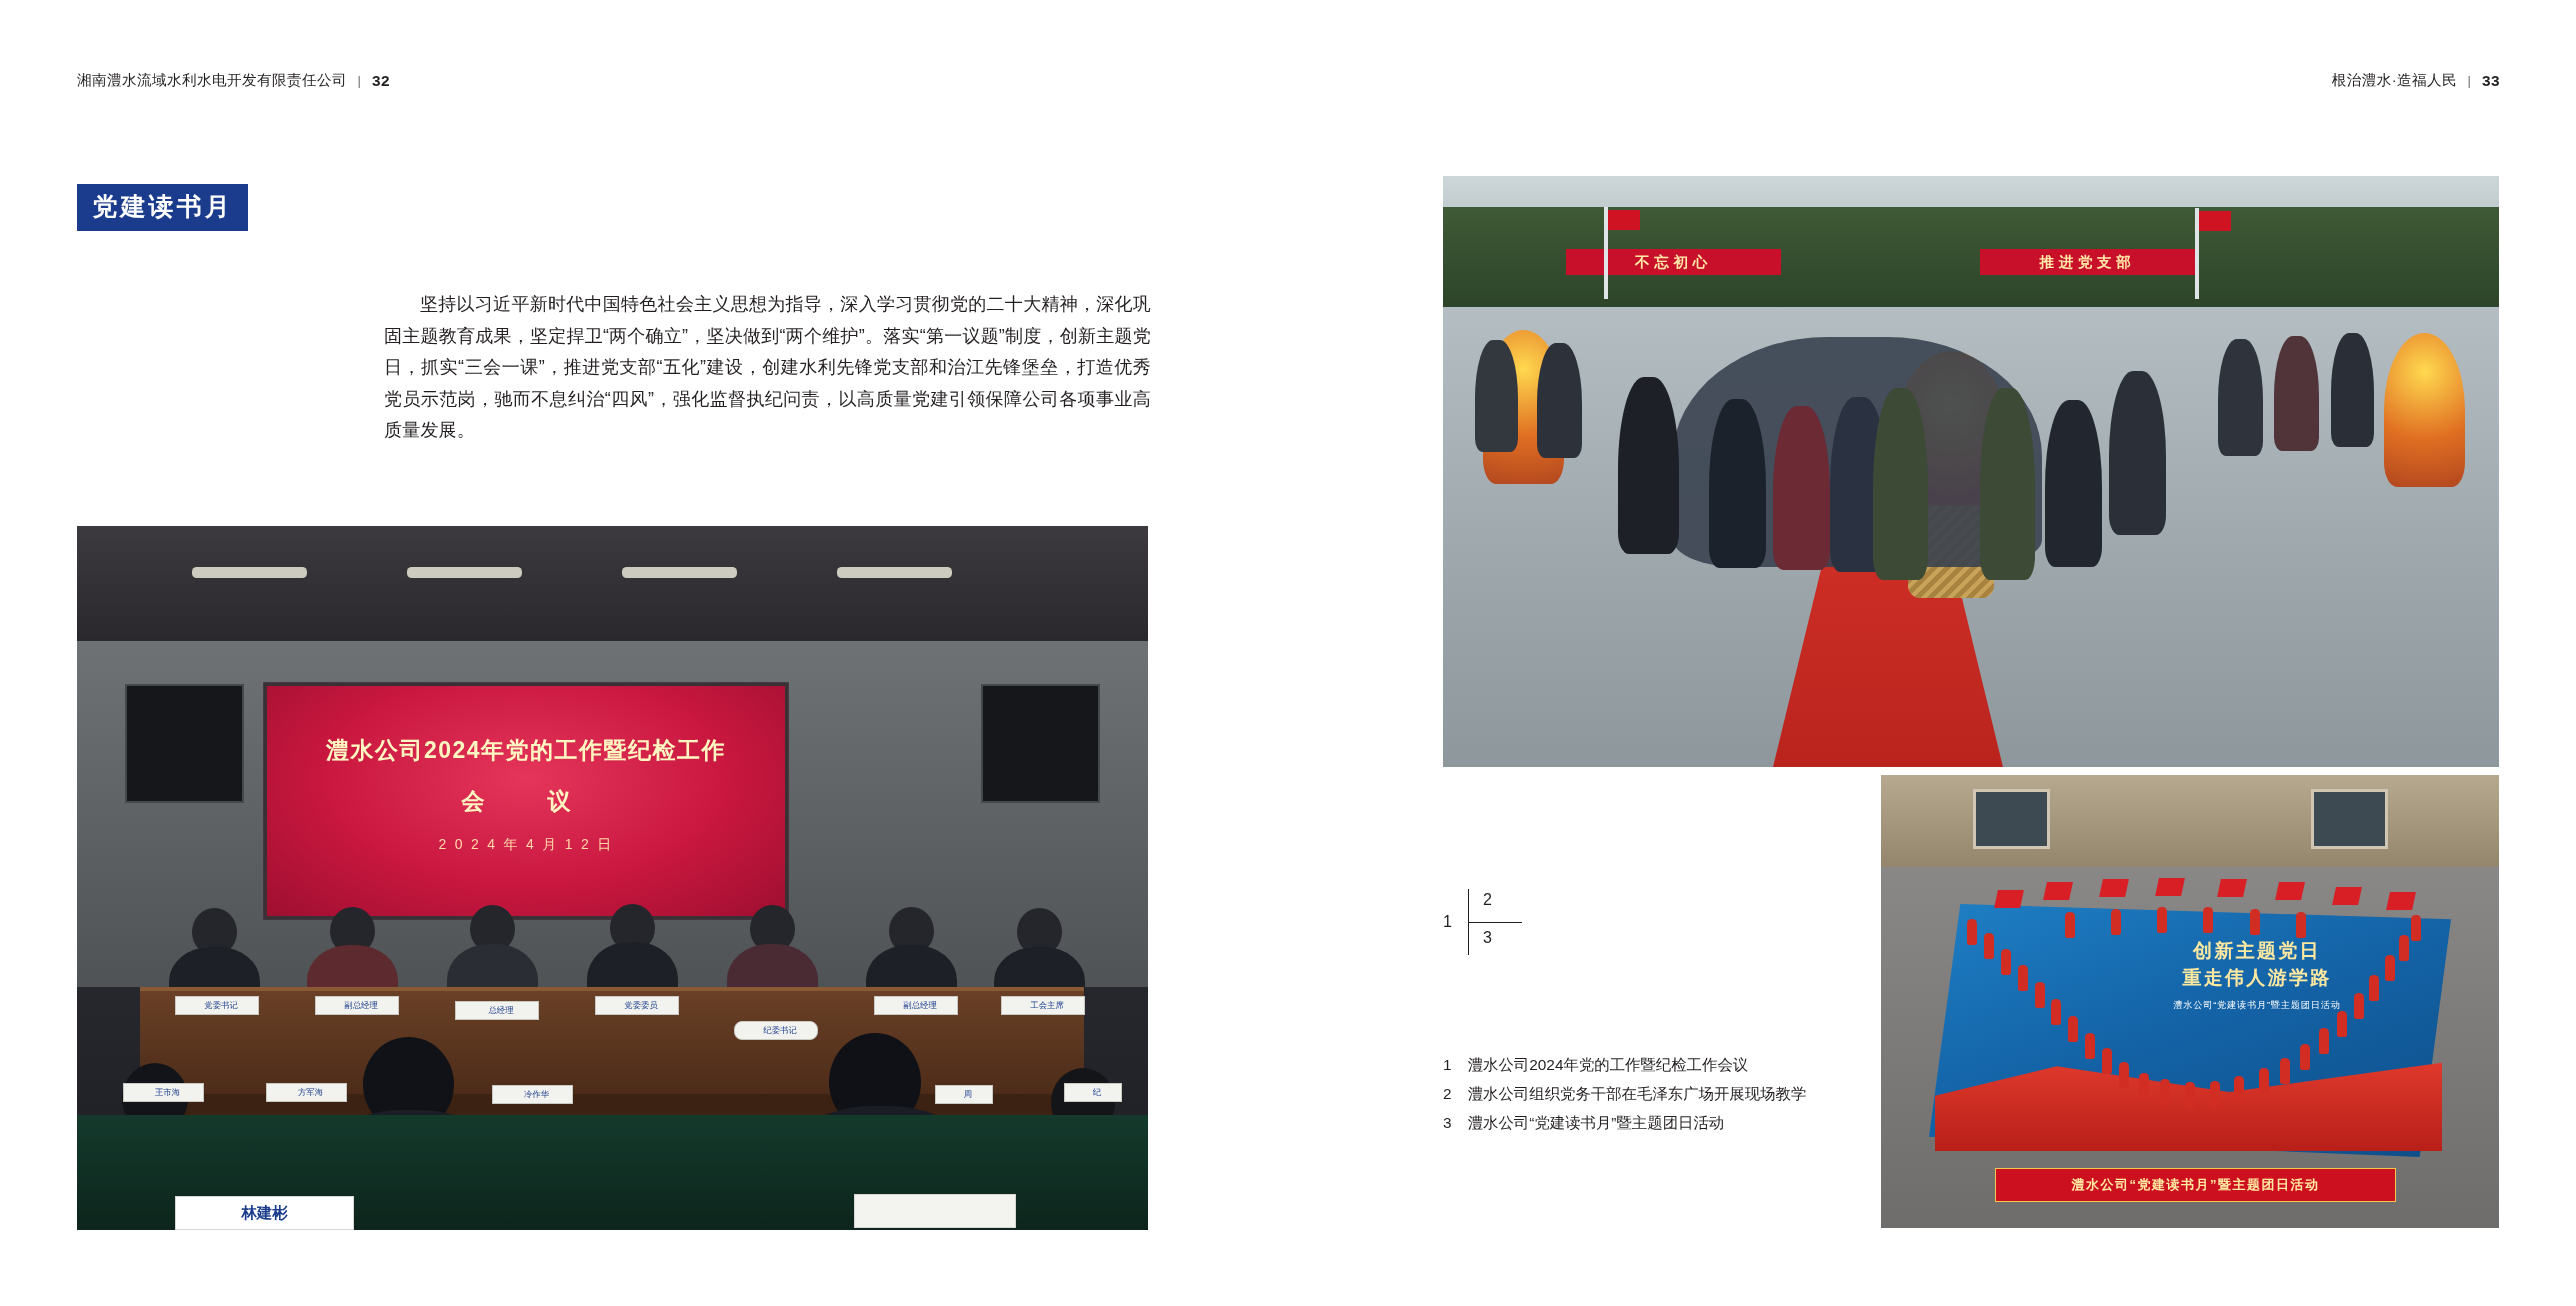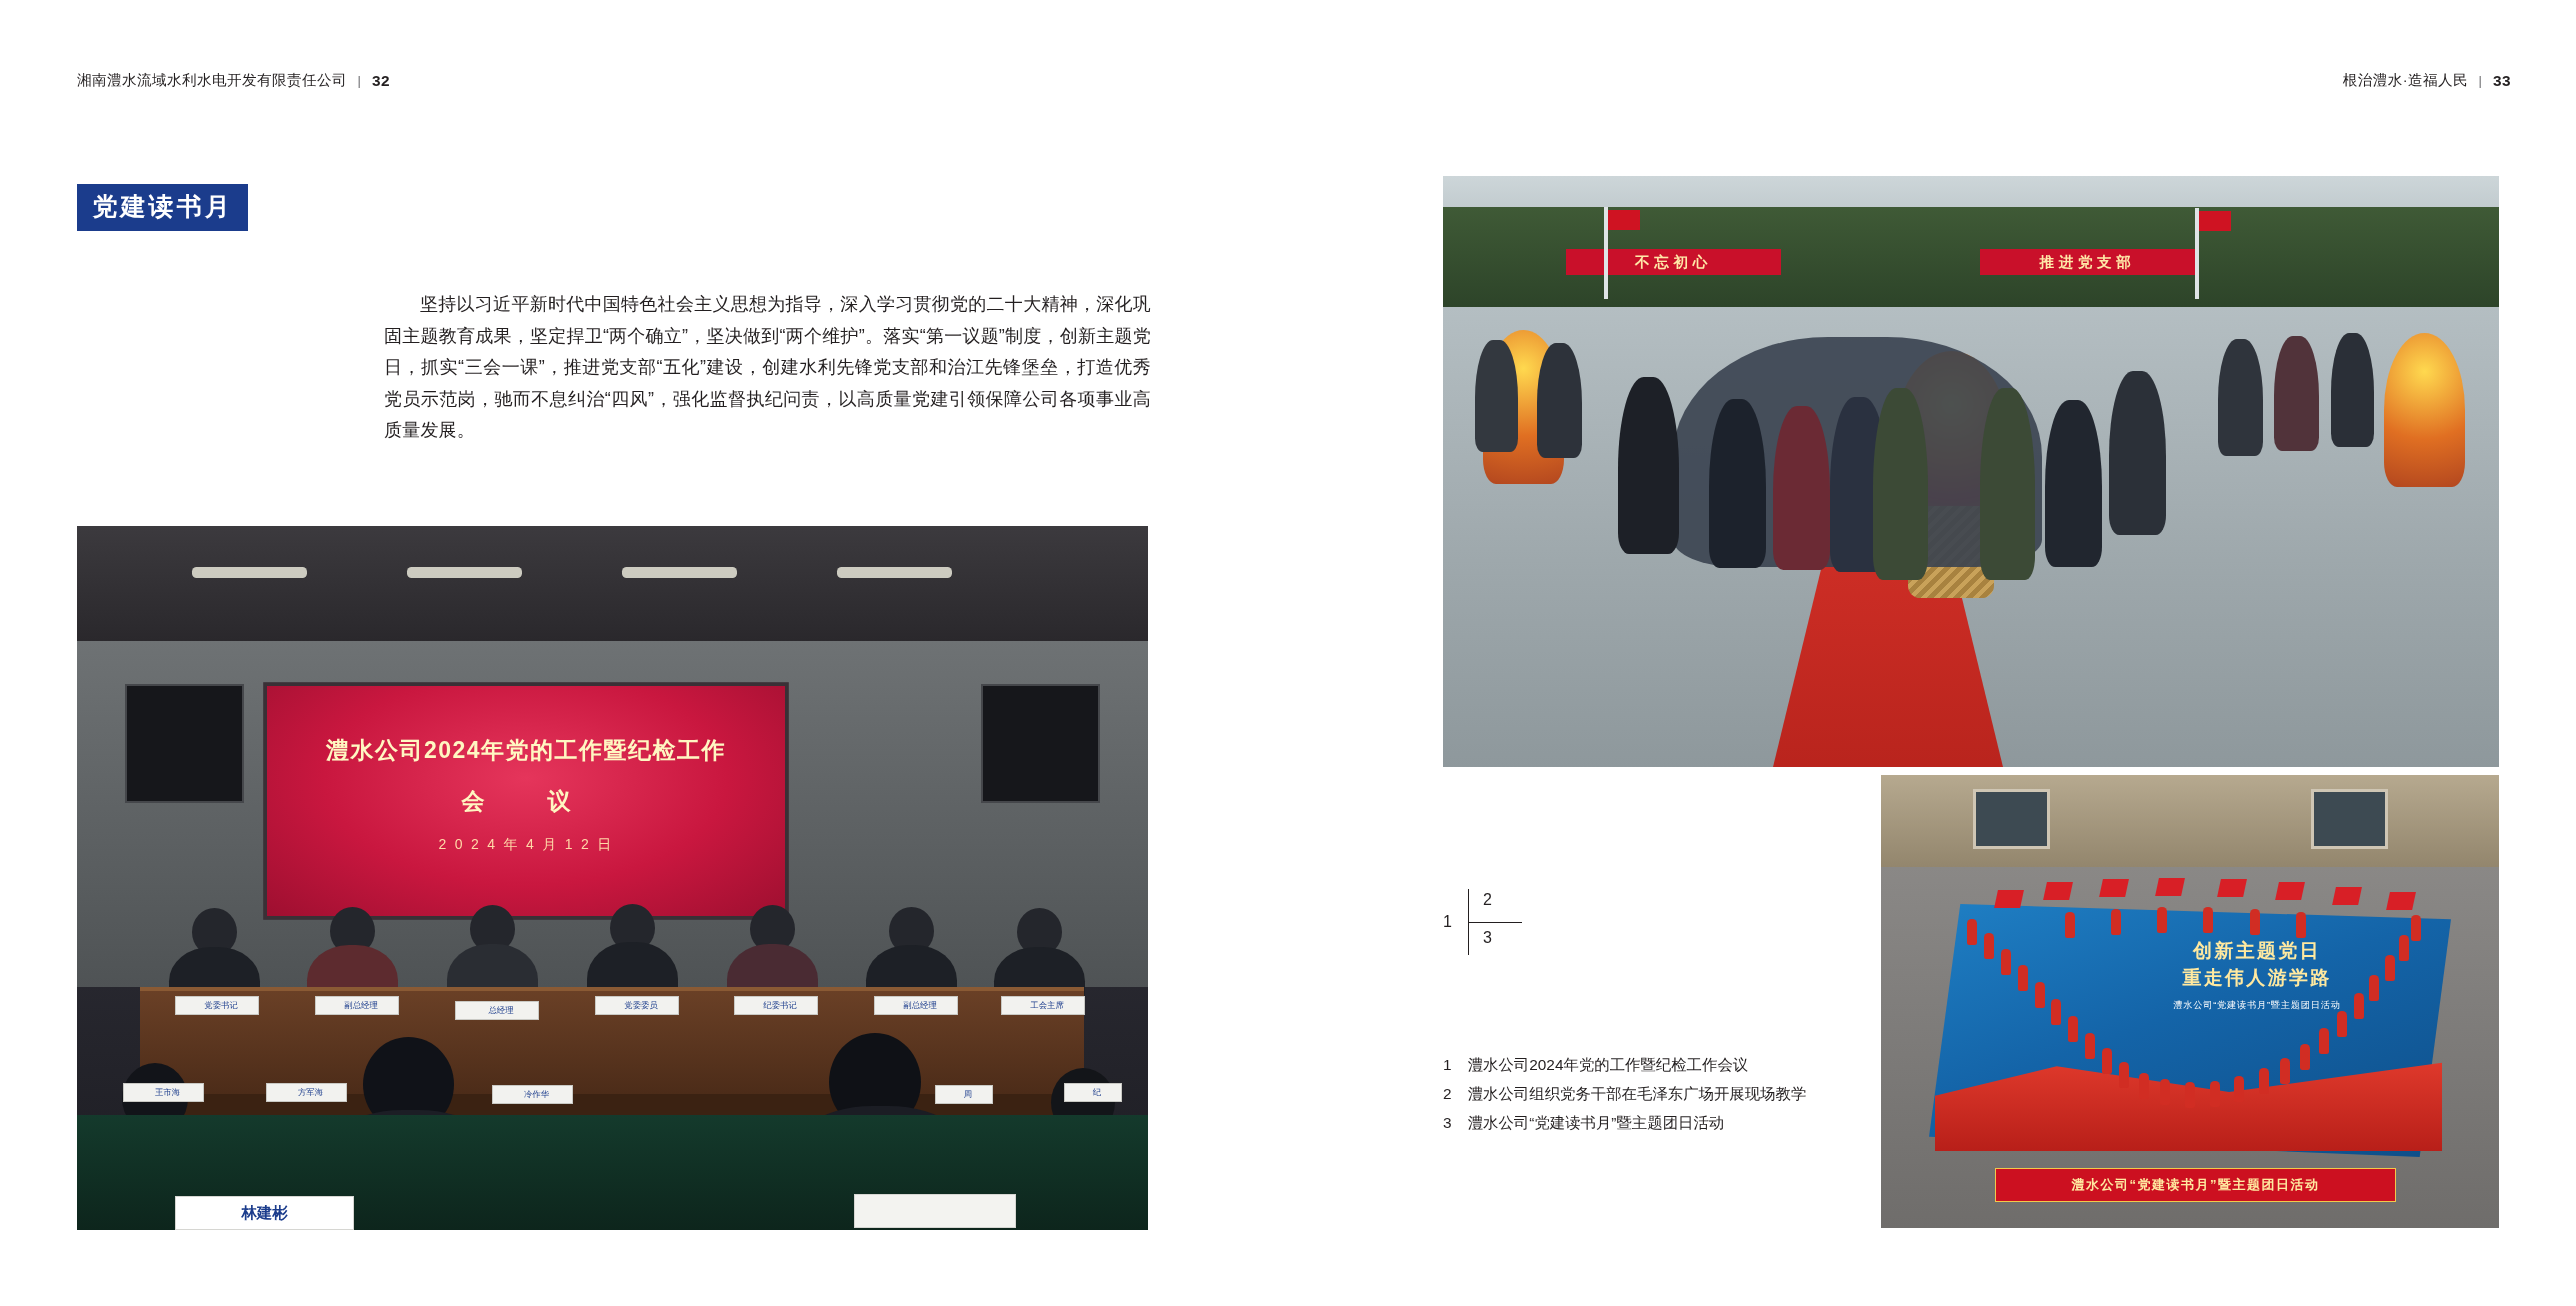--- a/index.html
+++ b/index.html
@@ -30,21 +30,21 @@
   }
   .runhead .sep {
     color: #6d6e71;
     font-size: 13px;
   }
   .runhead .pageno {
     font-weight: bold;
     font-size: 15.4px;
   }
   #runhead-left { left: 77px; }
-  #runhead-right { right: 65px; }
+  #runhead-right { right: 76px; }
 
   
   .section-title {
     position: absolute;
     left: 77px;
     top: 184px;
     background: #1b3c8c;
     color: #ffffff;
     font-size: 25px;
     font-weight: bold;
@@ -368,21 +368,21 @@
   <div class="head" style="left:940px; top:382px; width:45px; height:48px;"></div>
   <div class="seated" style="left:917px; top:421px; width:91px; height:61px;"></div>
 
   <div class="dais"></div>
   <div class="dais-front"></div>
 
   <div class="nameplate" style="left:98px; top:470px; width:74px;">党委书记</div>
   <div class="nameplate" style="left:238px; top:470px; width:74px;">副总经理</div>
   <div class="nameplate" style="left:378px; top:475px; width:74px;">总经理</div>
   <div class="nameplate" style="left:518px; top:470px; width:74px;">党委委员</div>
-  <div class="nameplate" style="left:657px; top:470px; width:74px;">纪委书记</div>
+  <div class="nameplate" style="left:657px; top:495px; width:74px;border-radius:8px;">纪委书记</div>
   <div class="nameplate" style="left:797px; top:470px; width:74px;">副总经理</div>
   <div class="nameplate" style="left:924px; top:470px; width:74px;">工会主席</div>
 
   <div class="head" style="left:45px; top:537px; width:66px; height:71px; background:#121419;"></div>
   <div class="seated" style="left:14px; top:591px; width:131px; height:115px; background:#14161b;"></div>
   <div class="head" style="left:286px; top:511px; width:91px; height:95px; background:#101218;"></div>
   <div class="seated" style="left:230px; top:584px; width:207px; height:123px; background:#1c1e25;"></div>
   <div class="head" style="left:752px; top:507px; width:92px; height:98px; background:#0f1116;"></div>
   <div class="seated" style="left:699px; top:580px; width:209px; height:126px; background:#1b1d24;"></div>
   <div class="head" style="left:974px; top:542px; width:64px; height:69px; background:#131519;"></div>

